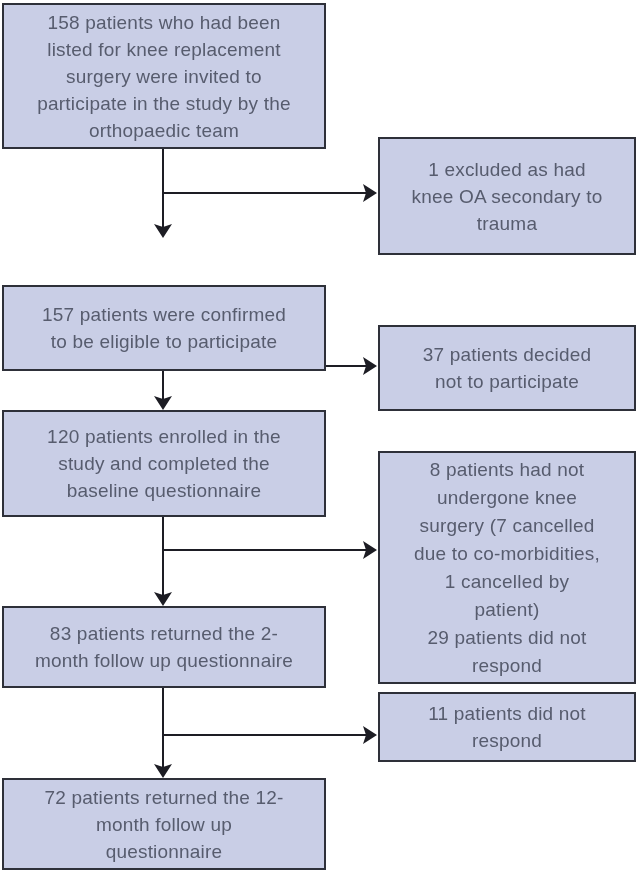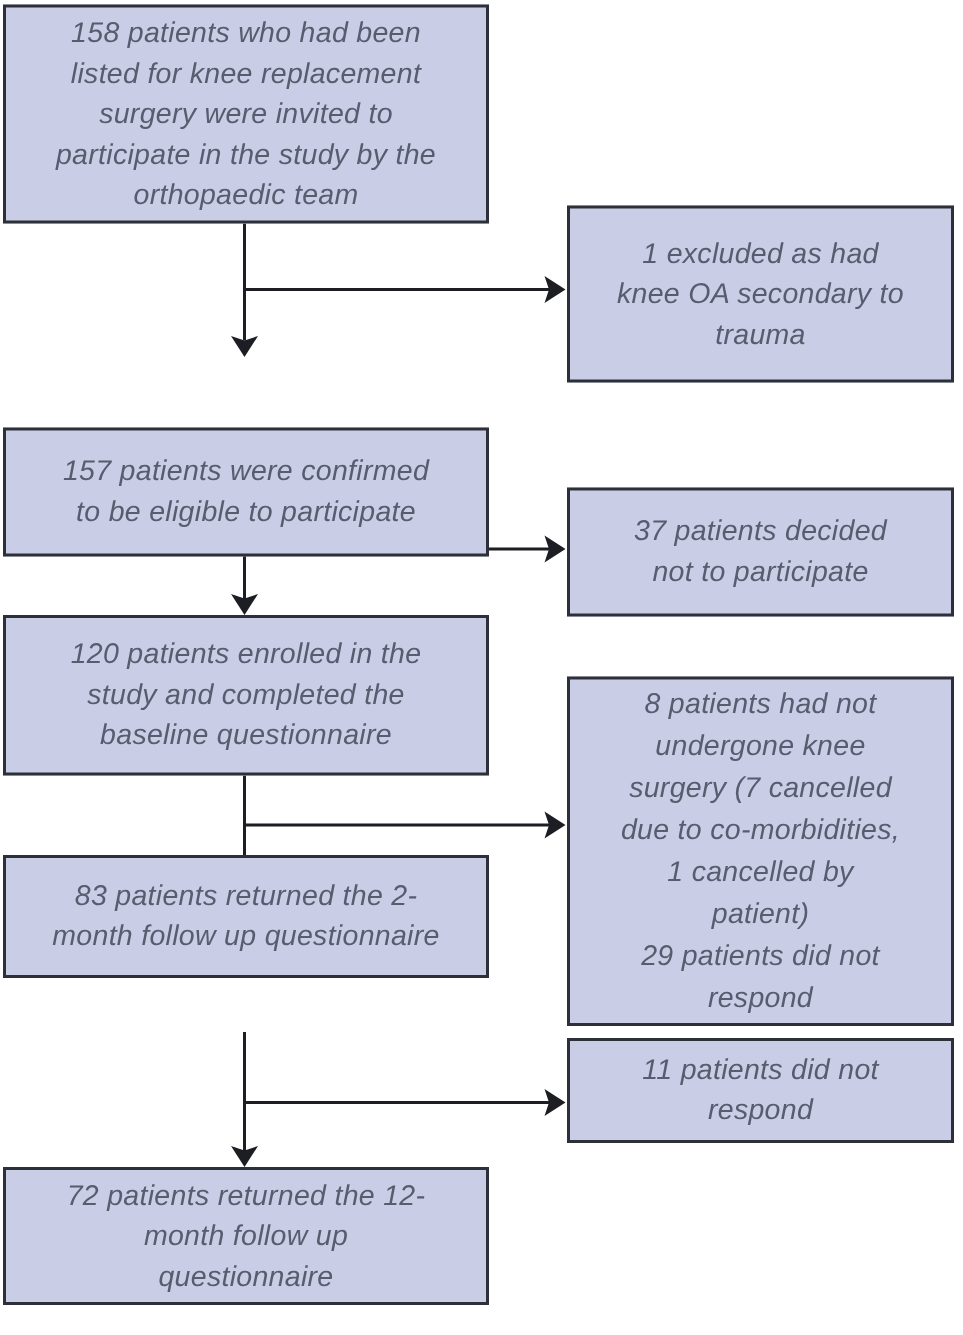--- a/index.html
+++ b/index.html
@@ -23,36 +23,35 @@
   }
   .flow-box {
     position: absolute;
     box-sizing: border-box;
     background: var(--box-fill);
     border: 2px solid var(--box-border);
     display: flex;
     align-items: center;
     justify-content: center;
     padding: 2px 6px;
-    font-style: italic;
   }
   .flow-box .box-text {
     white-space: pre-line;
     text-align: center;
     color: var(--text);
     font-size: 19px;
     line-height: 27px;
     letter-spacing: 0.2px;
   }
   
   .main-col { left: 2px; width: 324px; }
   .mb0 { top: 3px;   height: 146px; }
   .mb1 { top: 237px; height: 86px; margin-top: 48px;  }
   .mb2 { top: 410px; height: 107px; }
-  .mb3 { top: 570px; height: 82px;  }
+  .mb3 { top: 606px; height: 82px;  }
   .mb4 { top: 778px; height: 92px; }
   
   .side-col { left: 378px; width: 258px; }
   .sb0 { top: 137px; height: 118px; line-height: 28px; }
   .sb1 { top: 325px; height: 86px;  }
   .sb2 { top: 451px; height: 233px; }
   .sb3 { top: 692px; height: 70px;  }
   .sb2 .box-text { line-height: 28px; }
   .arrows {
     position: absolute;

